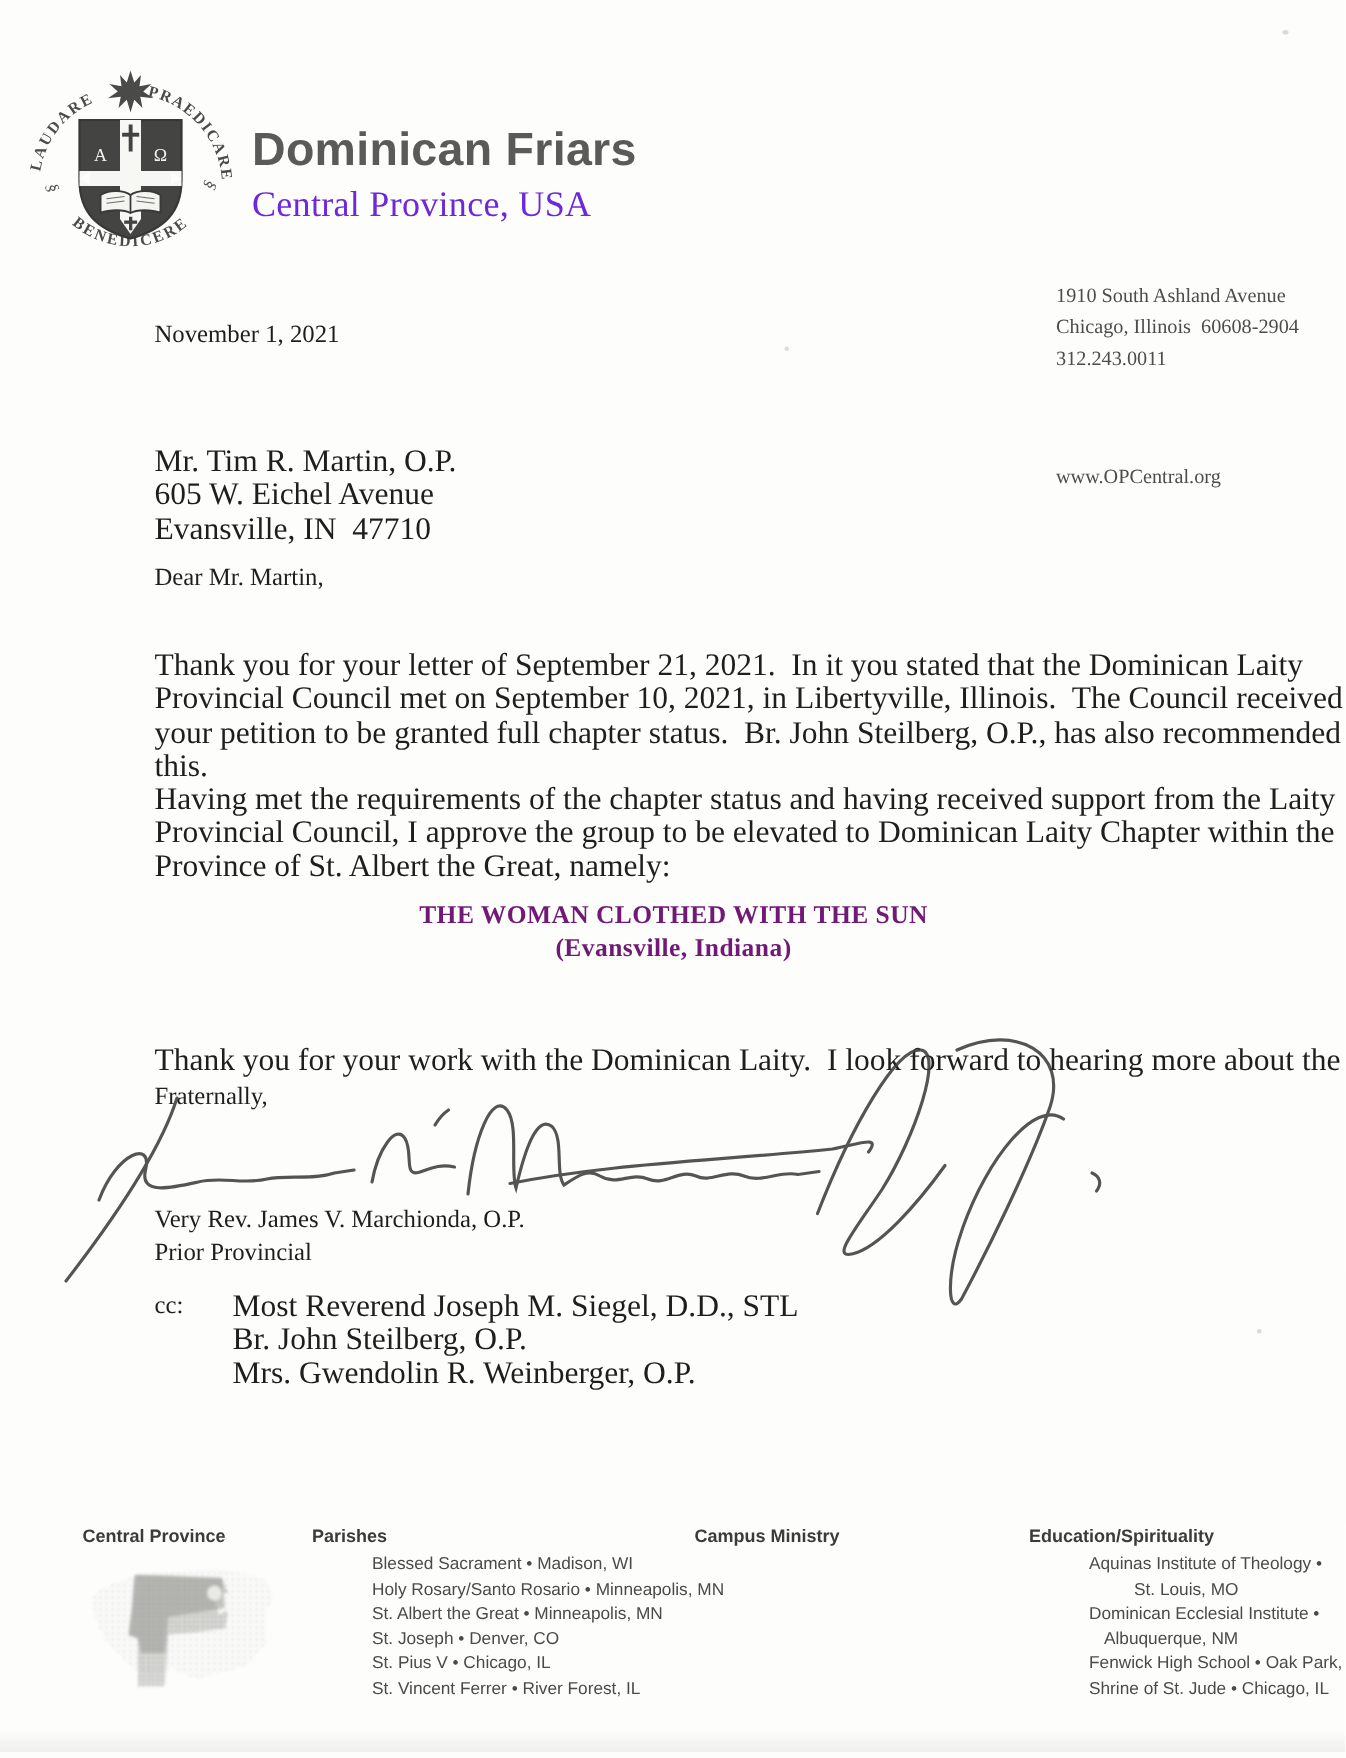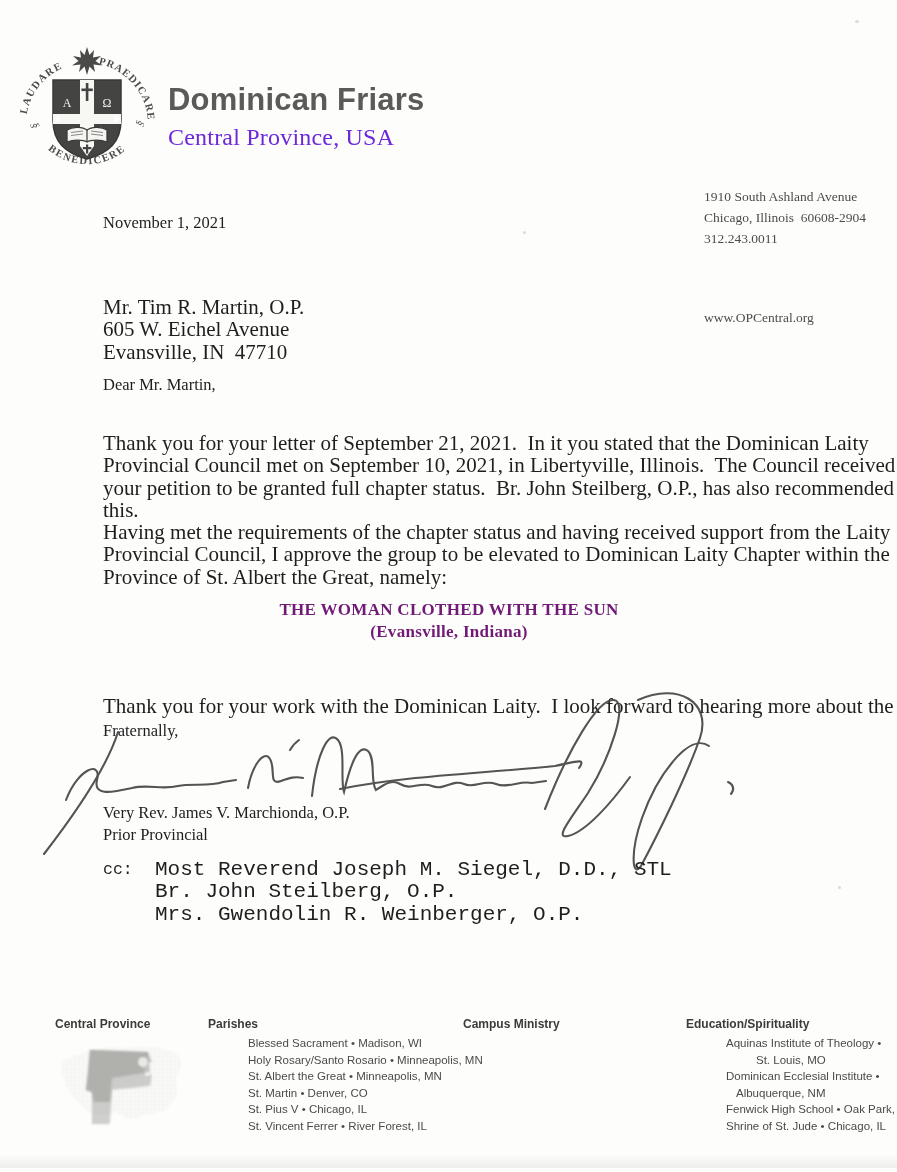--- a/index.html
+++ b/index.html
@@ -22,21 +22,21 @@
     line-height:21px;white-space:pre;
   }
   .addr .website{margin-top:16px;}
   
   .tline{white-space:pre;line-height:22.4px;font-size:21px;}
   .letter-block{font-size:16.5px;line-height:22.4px;}
   .heading{
     width:692px;text-align:center;font-weight:bold;font-size:17px;line-height:21.5px;
     color:#701a75;letter-spacing:.3px;
   }
-  .cc-row{display:flex;font-size:16.5px;line-height:22.4px;font-family:Liberation Mono, monospace;}
+  .cc-row{display:flex;font-size:16.5px;line-height:22.4px;}
   .cc-label{width:52px;}
   
   .foot-title{
     font-family:"Liberation Sans",sans-serif;font-weight:bold;font-size:12px;
     color:#3b3b39;margin-bottom:3px;line-height:16px;
   }
   .foot-line{
     font-family:"Liberation Sans",sans-serif;font-size:11.5px;color:#4a4a48;
     line-height:16.6px;white-space:pre;margin-left:40px;
   }
@@ -217,21 +217,21 @@
     </svg>
   </div>
 
   <div class="abs" style="left:208px;top:1016px;width:245px;">
     <div class="foot-title">Parishes</div>
     <div>
 
     <div class="foot-line">Blessed Sacrament • Madison, WI</div>
         <div class="foot-line">Holy Rosary/Santo Rosario • Minneapolis, MN</div>
         <div class="foot-line">St. Albert the Great • Minneapolis, MN</div>
-        <div class="foot-line">St. Martin • Denver, CO</div>
+        <div class="foot-line">St. Joseph • Denver, CO</div>
         <div class="foot-line">St. Pius V • Chicago, IL</div>
         <div class="foot-line">St. Vincent Ferrer • River Forest, IL</div>
       </div>
   </div>
 
   <div class="abs" style="left:463px;top:1016px;width:225px;">
     <div class="foot-title">Campus Ministry</div>
   </div>
 
   <div class="abs" style="left:686px;top:1016px;width:205px;">

